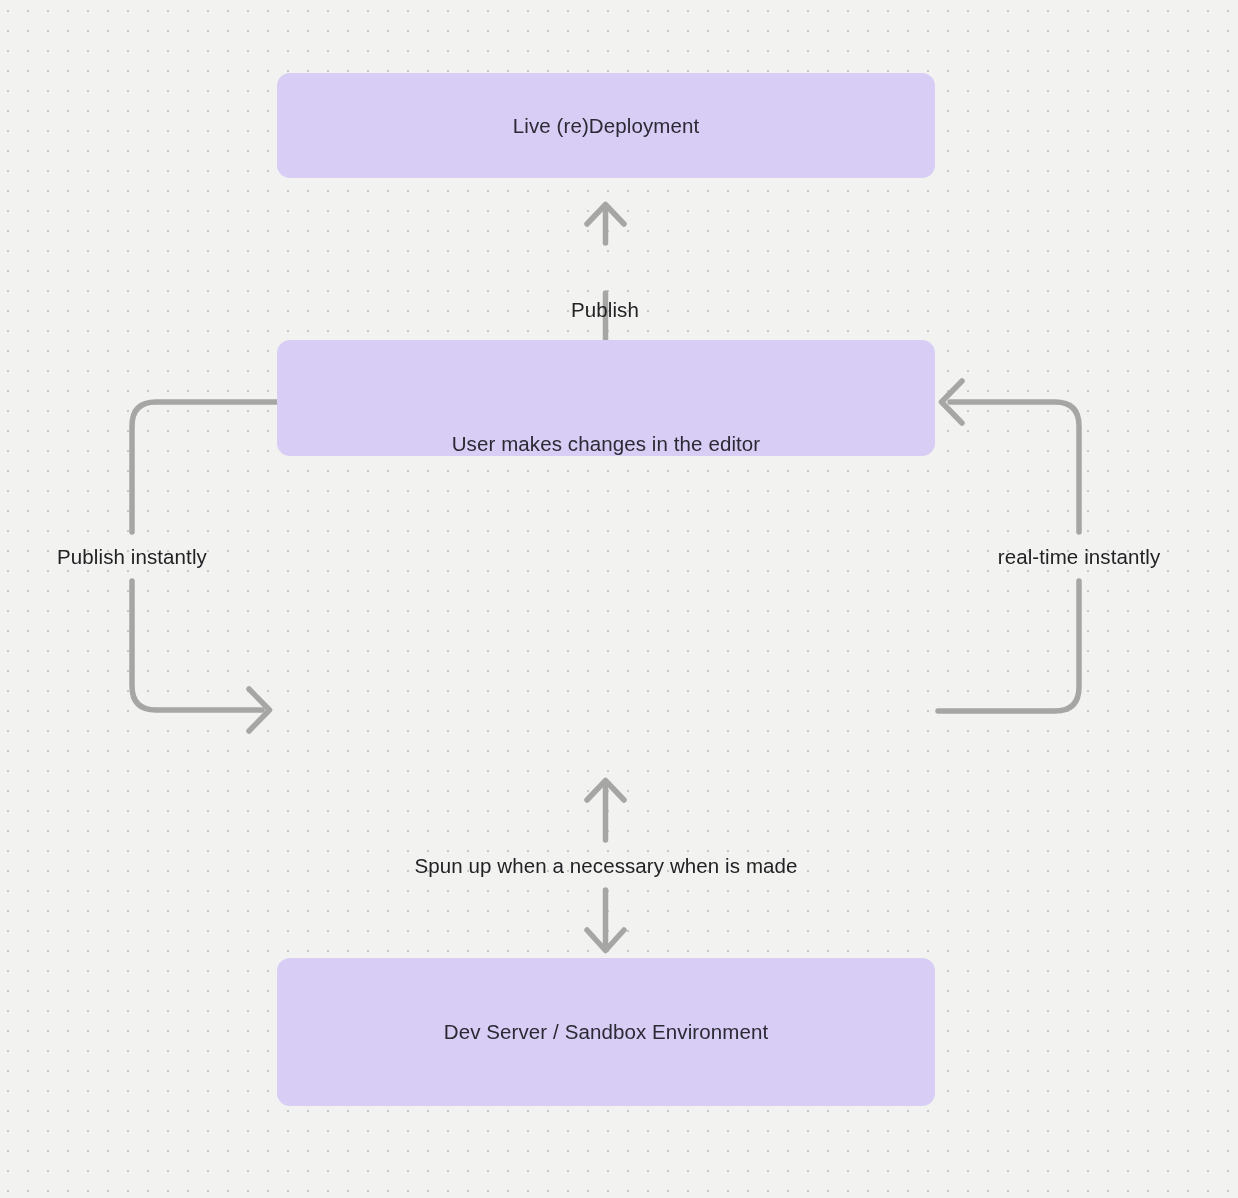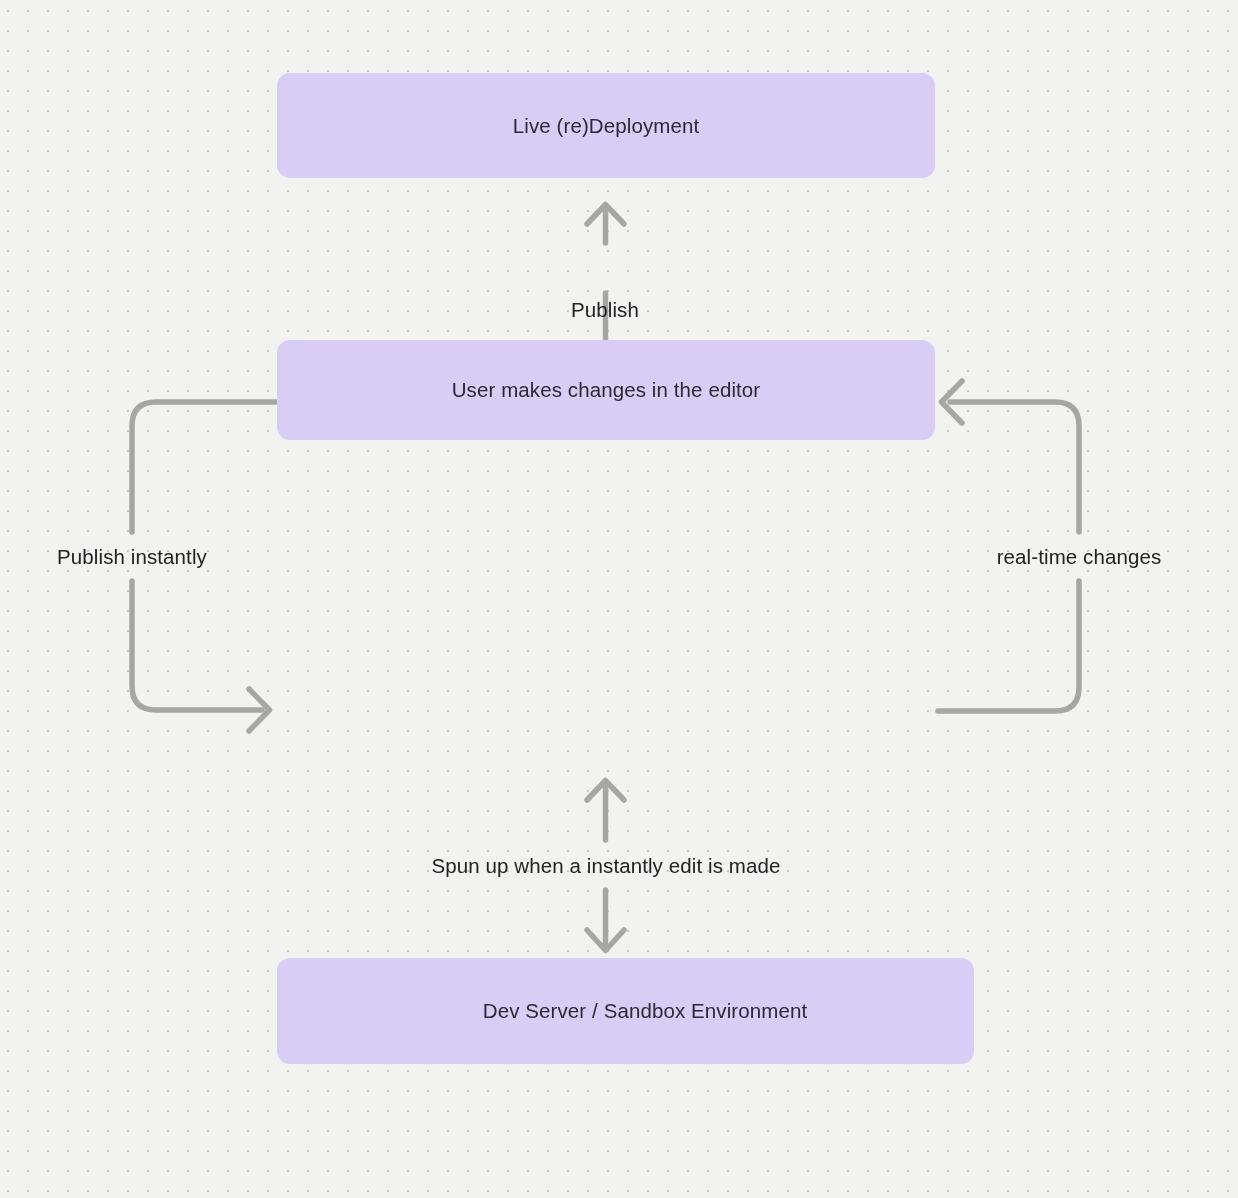--- a/index.html
+++ b/index.html
@@ -42,23 +42,23 @@
     border-radius: 13px;
     display: flex;
     align-items: center;
     justify-content: center;
     color: #2b2933;
     font-size: 20.5px;
     letter-spacing: 0.1px;
     text-align: center;
   }
   .node-1 { top: 73px;  height: 105px; }
-  .node-2 { top: 340px; height: 100px; }
+  .node-2 { top: 340px; height: 116px; align-items: flex-end; }
   .node-3 { top: 650px; height: 123px; }
-  .node-4 { top: 958px; height: 106px; padding-left: 39px; }
+  .node-4 { top: 958px; height: 148px; }
   .edge-label {
     position: absolute;
     transform: translate(-50%, -50%);
     white-space: nowrap;
     color: #222225;
     font-size: 20.5px;
     letter-spacing: 0.1px;
   }
   .label-publish  { left: 605px;  top: 286px; margin-top: 24px; }
   .label-updates  { left: 132px;  top: 557px; }
@@ -106,16 +106,16 @@
     <span>User makes changes in the editor</span>
   </div>
 
 
   <div class="node node-4">
     <span>Dev Server / Sandbox Environment</span>
   </div>
 
   <div class="edge-label label-publish">Publish</div>
   <div class="edge-label label-updates">Publish instantly</div>
-  <div class="edge-label label-feedback">real-time changes</div>
-  <div class="edge-label label-spunup">Spun up when a instantly edit is made</div>
+  <div class="edge-label label-feedback">real-time instantly</div>
+  <div class="edge-label label-spunup">Spun up when a necessary when is made</div>
 
 </div>
 
 </body></html>

